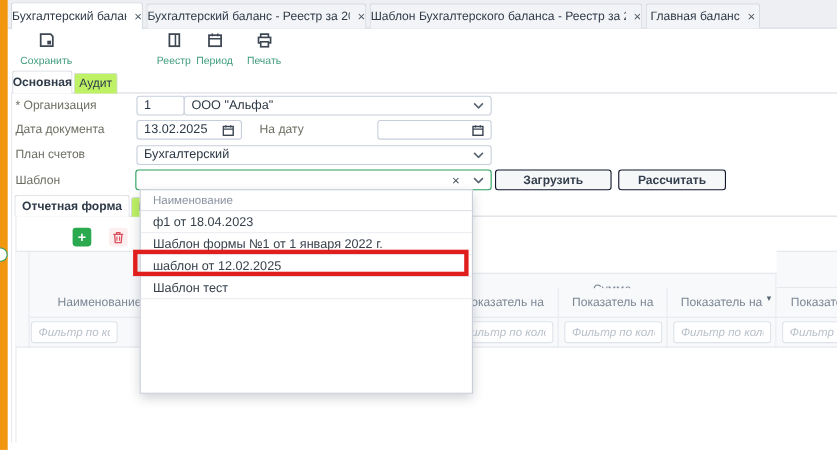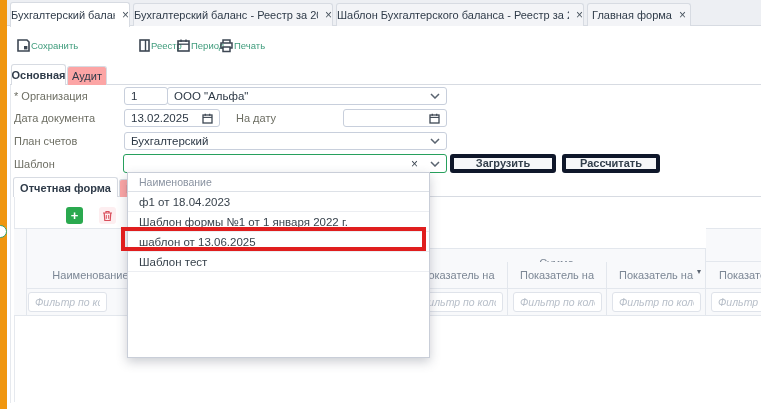--- a/index.html
+++ b/index.html
@@ -11,37 +11,37 @@
   .accent-bar { position:absolute; left:0; top:0; width:7px; height:409px; background:#F0960F; z-index:6; }
   .collapse-knob { position:absolute; left:-6px; top:225px; width:13px; height:13px; border-radius:50%; background:#fff; border:1.5px solid #35a06b; z-index:7; }
 
   
   .tabbar { position:absolute; left:7px; top:0; width:754px; height:26px; background:#edeff3; border-bottom:1px solid #d7dbe2; }
   .wtab { position:absolute; top:3px; height:23px; background:#f3f4f7; border:1px solid #d7dbe2; border-bottom:none; border-radius:3px 3px 0 0; display:flex; align-items:center; justify-content:center; gap:7px; white-space:nowrap; overflow:hidden; z-index:1; }
   .wtab.active { top:2px; height:25px; background:#fff; z-index:2; }
   .wtab .close { color:#4a5560; font-size:12px; line-height:1; }
 
   
-  .tbtn { position:absolute; top:29px; height:32px; display:flex; flex-direction:row; align-items:center; justify-content:space-between; }
+  .tbtn { position:absolute; top:29px; height:32px; display:flex; flex-direction:column; align-items:center; justify-content:space-between; }
   .tbtn .lbl { color:#3F9C7C; font-size:9.5px; white-space:nowrap; }
   .ticon { color:#3d4753; }
 
   
-  .ftab { position:absolute; display:flex; align-items:center; justify-content:center; border:1px solid #d7dbe2; border-bottom:none; border-radius:3px 3px 0 0; background:#fca5a5; }
+  .ftab { position:absolute; display:flex; align-items:center; justify-content:center; border:1px solid #d7dbe2; border-bottom:none; border-radius:3px 3px 0 0; background:#bef264; }
   .ftab.active { background:#fff; font-weight:bold; z-index:3; }
   .hline { position:absolute; height:1px; background:#d7dbe2; }
   .panel-left { position:absolute; width:1px; background:#e6e9ee; }
 
   
   .flabel { position:absolute; left:14px; color:#6d6e63; white-space:nowrap; }
   .inp { position:absolute; border:1px solid #c8cfdc; border-radius:3px; background:#fff; display:flex; align-items:center; padding:0 6px; color:#2c3845; font-size:11.5px; }
   .inp .grow { flex:1; }
   .combo-chevron { flex:none; margin-left:4px; }
   .focus-green { border:1.5px solid #27a05d; }
-  .btn { position:absolute; height:19px; border:4px solid #0f172a; border-radius:3px; background:#f6f7f9; display:flex; align-items:flex-end; justify-content:center; color:#333f4c; font-weight:bold; font-size:11px; }
+  .btn { position:absolute; height:19px; border:1px solid #0f172a; border-radius:3px; background:#f6f7f9; display:flex; align-items:center; justify-content:center; color:#333f4c; font-weight:bold; font-size:11px; }
 
   
   .add-btn { position:absolute; left:66px; top:207px; width:17px; height:17px; background:#2AA94F; border-radius:3px; color:#fff; display:flex; align-items:center; justify-content:center; font-size:13px; font-weight:bold; line-height:1; }
   .trash-btn { position:absolute; left:99px; top:207px; width:17px; height:17px; background:#fdeef0; border-radius:3px; display:flex; align-items:center; justify-content:center; }
 
   
   .hcell { position:absolute; background:#f8f9fb; border-right:1px solid #e3e7ed; border-bottom:1px solid #e3e7ed; color:#7c8795; display:flex; align-items:center; justify-content:center; white-space:nowrap; overflow:hidden; }
   .hcell.top { border-top:1px solid #e3e7ed; }
   .fcell { position:absolute; background:#f8f9fb; border-right:1px solid #e3e7ed; border-bottom:1px solid #e3e7ed; }
   .filter-box { position:absolute; height:20px; border:1px solid #dfe3ea; border-radius:3px; background:#fff; }
@@ -69,21 +69,21 @@
   </div>
   <div class="wtab" style="left:133px;width:200px;">
     <span style="overflow:hidden;white-space:nowrap;">Бухгалтерский баланс - Реестр за 2025 г.</span>
     <span class="close">×</span>
   </div>
   <div class="wtab" style="left:336px;width:248px;">
     <span style="overflow:hidden;white-space:nowrap;">Шаблон Бухгалтерского баланса - Реестр за 2025 г.</span>
     <span class="close">×</span>
   </div>
   <div class="wtab" style="left:587px;width:104px;">
-    <span style="overflow:hidden;white-space:nowrap;">Главная форма</span>
+    <span style="overflow:hidden;white-space:nowrap;">Главная баланс</span>
     <span class="close">×</span>
   </div>
 
   <div class="tbtn" style="left:16px;width:52px;">
     <span class="ticon">
       <svg width="15" height="15" viewBox="0 0 15 15">
           <path d="M2 2h9l2 2v9H2z" fill="none" stroke="currentColor" stroke-width="1.6"></path>
           <rect x="8" y="8" width="3.4" height="3.4" fill="currentColor"></rect>
         </svg>
     </span>
@@ -258,21 +258,21 @@
     <input placeholder="Фильтр по колонке" style="">
   </div>
   <div class="filter-box" style="left:711px;top:292px;width:55px;">
     <input placeholder="Фильтр по колонке" style="">
   </div>
 
   <div class="dropdown">
     <div class="dd-header">Наименование</div>
     <div class="dd-item">ф1 от 18.04.2023</div>
     <div class="dd-item">Шаблон формы №1 от 1 января 2022 г.</div>
-    <div class="dd-item">шаблон от 13.06.2025</div>
+    <div class="dd-item">шаблон от 12.02.2025</div>
     <div class="dd-item">Шаблон тест</div>
   </div>
   <div class="red-box"></div>
 
   <div class="accent-bar"></div>
   <div class="collapse-knob"></div>
 
 </div>
 
 </body></html>

